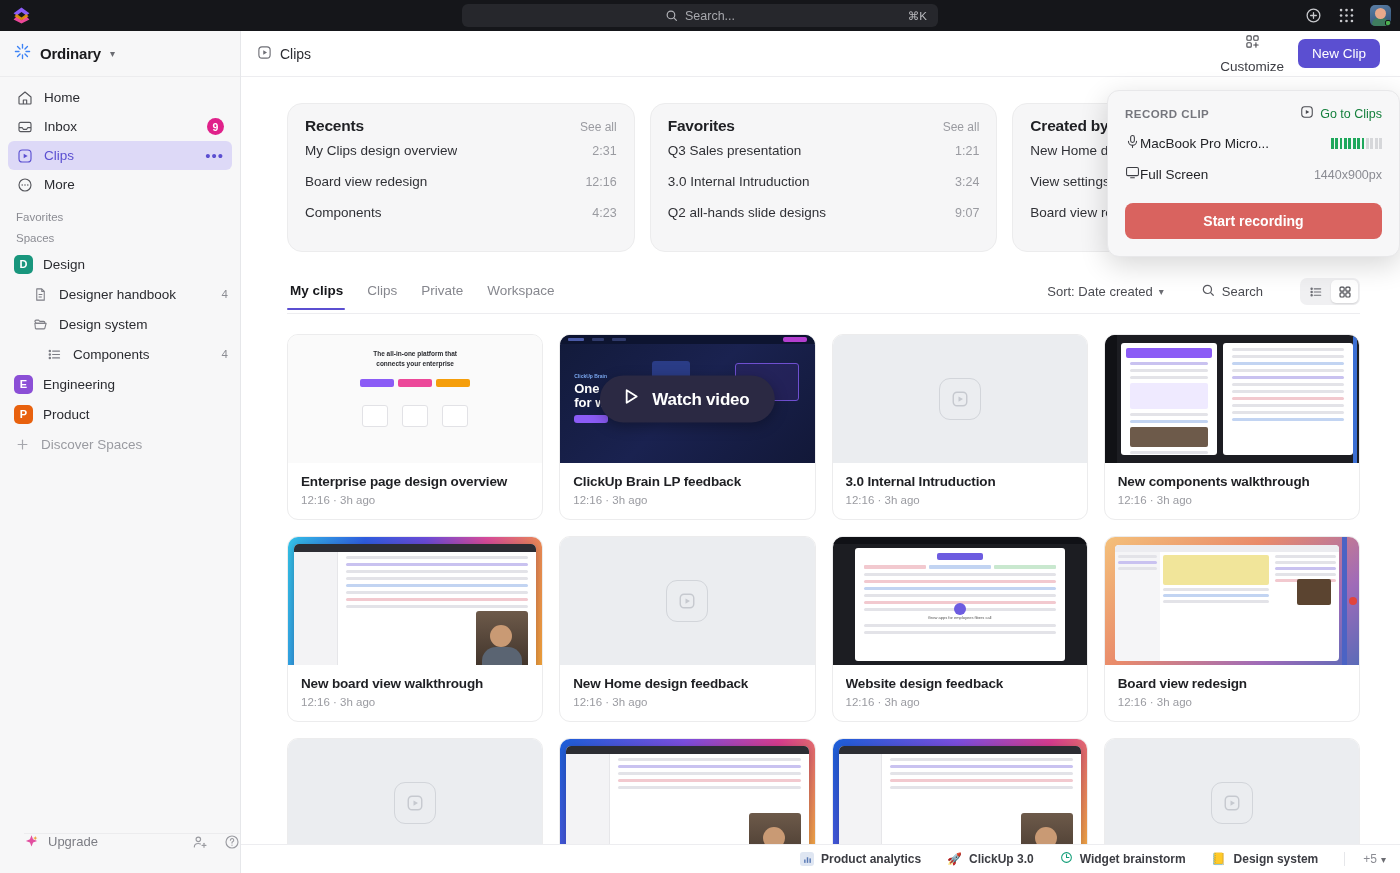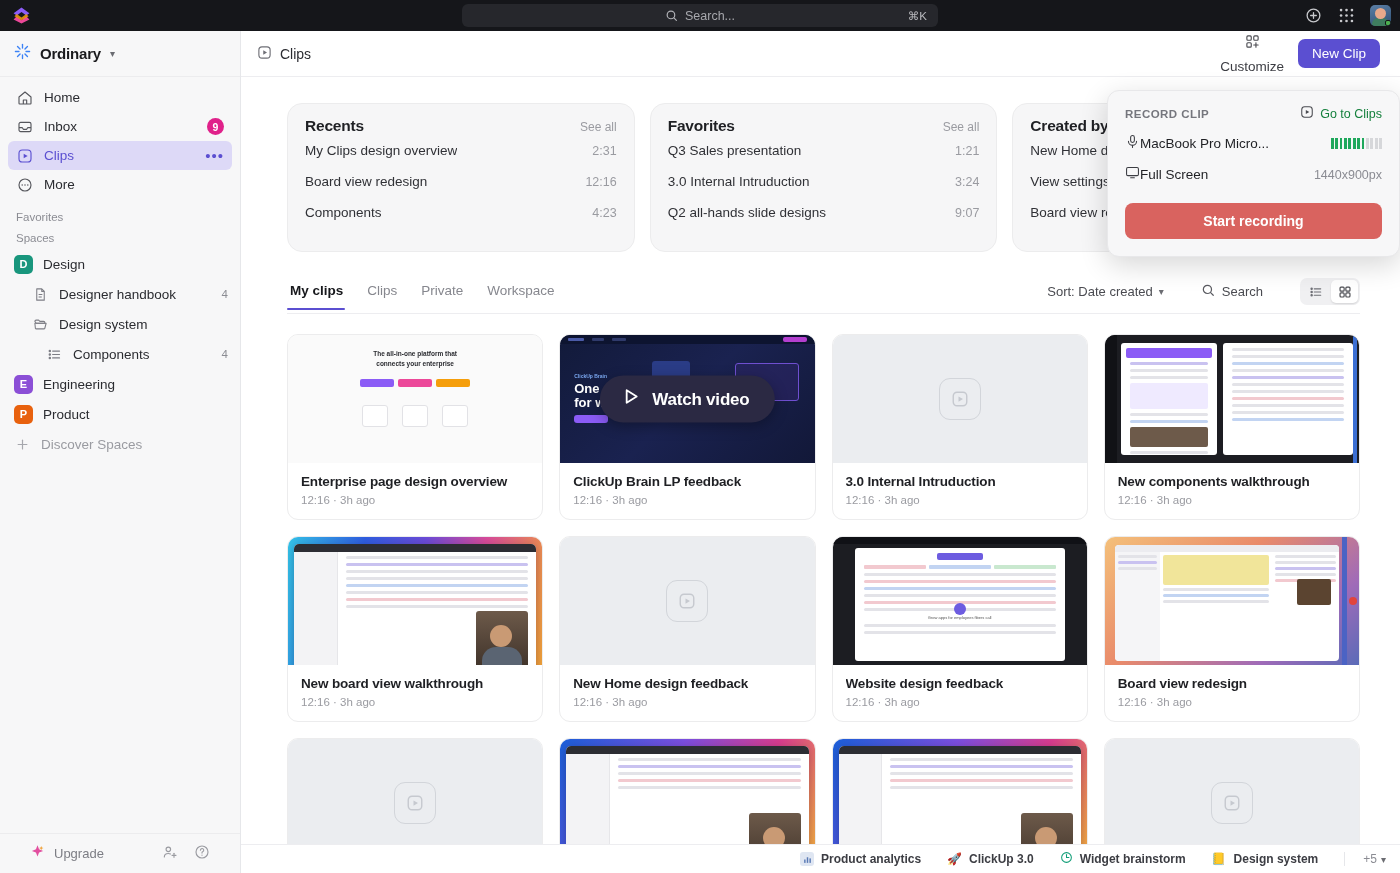--- a/index.html
+++ b/index.html
@@ -72,21 +72,21 @@
     width: 19px; height: 19px; border-radius: 5px; color: #fff;
     font-size: 11px; font-weight: 700; display: flex; align-items: center; justify-content: center; flex: 0 0 19px;
   }
   .tree-item.ind1 { padding-left: 32px; }
   .tree-item.ind2 { padding-left: 46px; }
   .tree-item .cnt { margin-left: auto; font-size: 11.5px; color: #8b8c93; }
   .tree-item.muted { color: #9a9ba1; }
   .tree-ic { width: 17px; flex: 0 0 17px; display: flex; align-items: center; justify-content: center; }
   .sb-foot {
     margin-top: auto; height: 40px; border-top: 1px solid #ececee;
-    display: flex; align-items: center; padding: 0 30px; gap: 9px;
+    display: flex; padding: 0 0; gap: 9px; margin-left: 24px;
   }
   .upg { font-size: 13px; color: #7c7d84; cursor: pointer; }
   .sb-foot-right { margin-left: auto; display: flex; gap: 16px; }
 
   
   .main { flex: 1 1 auto; display: flex; flex-direction: column; min-width: 0; background: #fff; }
   .main-head {
     height: 46px; flex: 0 0 46px; display: flex; align-items: center;
     padding: 0 20px 0 16px; border-bottom: 1px solid #ededf0;
   }

